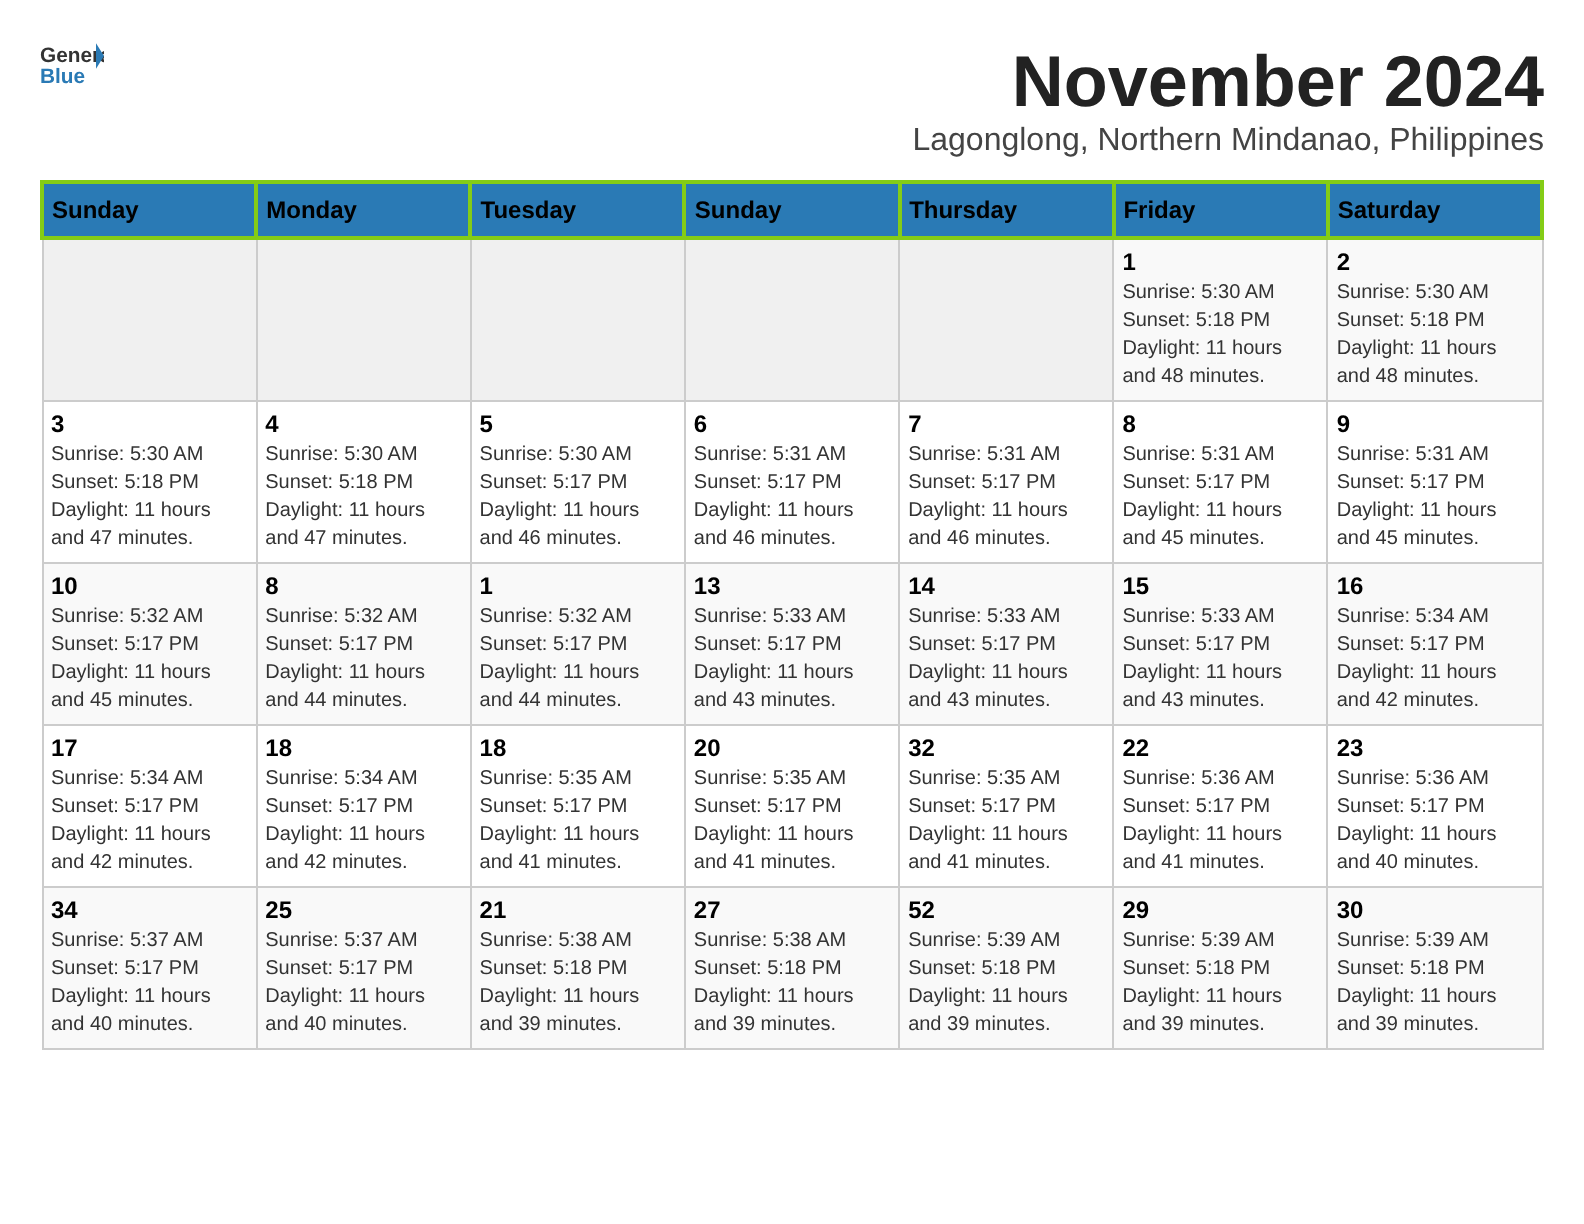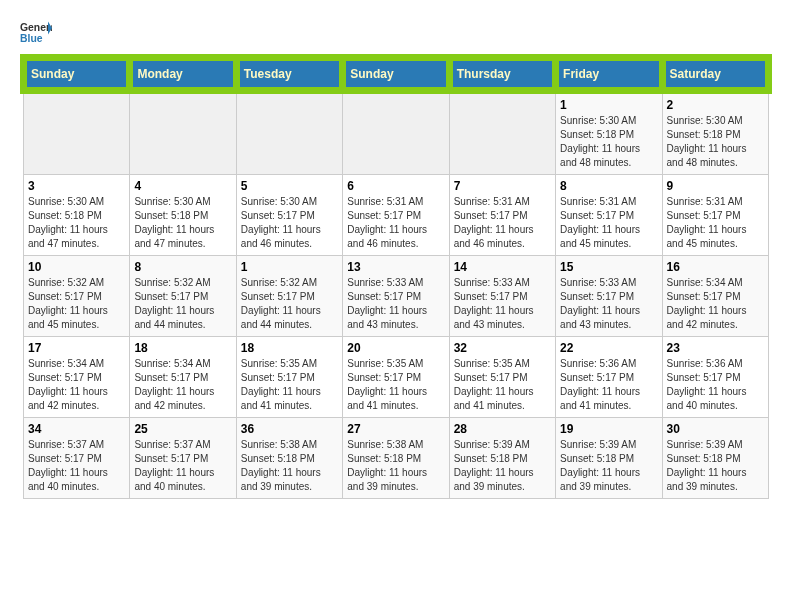--- a/index.html
+++ b/index.html
@@ -37,26 +37,26 @@
       font-size: 16px;
       color: #444;
     }
     table {
       width: 100%;
       border-collapse: collapse;
       table-layout: fixed;
     }
     thead tr th {
       background-color: #2a7ab5;
-      color: #fef9c3;
+      color: #000000;
       font-size: 12px;
       font-weight: bold;
       padding: 6px 4px;
       text-align: left;
-      border: 7px solid #84cc16;
+      border: 2px solid #84cc16;
     }
     tbody tr td {
       border: 1px solid #ccc;
       vertical-align: top;
       padding: 4px;
       font-size: 10px;
       height: 80px;
       background: #fff;
     }
     tbody tr:nth-child(odd) td {
@@ -79,20 +79,24 @@
 </head>
 <body>
 
 <div class="header-area">
   <div class="logo">
     <svg class="logo-icon" viewBox="0 0 40 30" xmlns="http://www.w3.org/2000/svg">
       <text x="0" y="14" font-size="13" font-weight="bold" fill="#333">General</text>
       <text x="0" y="27" font-size="13" font-weight="bold" fill="#2a7ab5">Blue</text>
       <polygon points="35,2 40,10 35,18" fill="#2a7ab5"></polygon>
     </svg>
+  </div>
+  <div class="title-area">
+    <div class="month-title">November 2024</div>
+    <div class="location-title">Lagonglong, Northern Mindanao, Philippines</div>
   </div>
 </div>
 
 <table>
   <thead>
     <tr>
     <th>Sunday</th>
         <th>Monday</th>
         <th>Tuesday</th>
         <th>Sunday</th>
@@ -285,42 +289,42 @@
 and 40 minutes.</div>
         </td>
         <td>
           <div class="day-number">25</div>
           <div class="day-info" style="white-space: pre-line;">Sunrise: 5:37 AM
 Sunset: 5:17 PM
 Daylight: 11 hours
 and 40 minutes.</div>
         </td>
         <td>
-          <div class="day-number">36</div>
+          <div class="day-number">21</div>
           <div class="day-info" style="white-space: pre-line;">Sunrise: 5:38 AM
 Sunset: 5:18 PM
 Daylight: 11 hours
 and 39 minutes.</div>
         </td>
         <td>
           <div class="day-number">27</div>
           <div class="day-info" style="white-space: pre-line;">Sunrise: 5:38 AM
 Sunset: 5:18 PM
 Daylight: 11 hours
 and 39 minutes.</div>
         </td>
         <td>
-          <div class="day-number">28</div>
+          <div class="day-number">52</div>
           <div class="day-info" style="white-space: pre-line;">Sunrise: 5:39 AM
 Sunset: 5:18 PM
 Daylight: 11 hours
 and 39 minutes.</div>
         </td>
         <td>
-          <div class="day-number">19</div>
+          <div class="day-number">29</div>
           <div class="day-info" style="white-space: pre-line;">Sunrise: 5:39 AM
 Sunset: 5:18 PM
 Daylight: 11 hours
 and 39 minutes.</div>
         </td>
         <td>
           <div class="day-number">30</div>
           <div class="day-info" style="white-space: pre-line;">Sunrise: 5:39 AM
 Sunset: 5:18 PM
 Daylight: 11 hours

